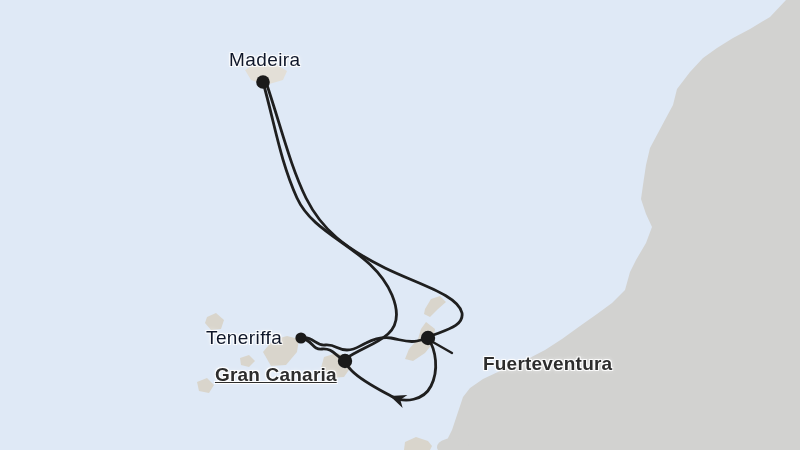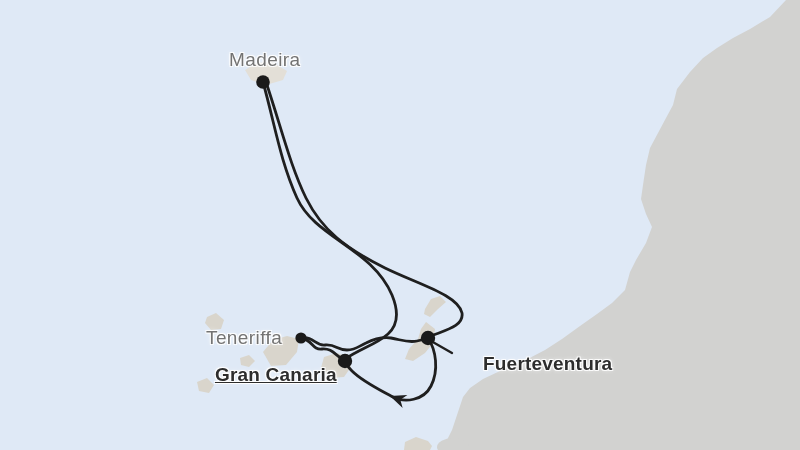--- a/index.html
+++ b/index.html
@@ -6,21 +6,21 @@
   .stage{
     position:relative;
     width:800px;height:450px;
     overflow:hidden;
     background:#dfe9f6;
     font-family:"Liberation Sans","DejaVu Sans",sans-serif;
   }
   .stage svg{position:absolute;left:0;top:0;}
   .port-label{
     position:absolute;
-    color:#737373;
+    color:#0f172a;
     font-size:19px;
     line-height:1.15;
     white-space:nowrap;
     letter-spacing:0.4px;
     text-shadow:
       -1px -1px 0 rgba(255,255,255,.85),
        1px -1px 0 rgba(255,255,255,.85),
       -1px  1px 0 rgba(255,255,255,.85),
        1px  1px 0 rgba(255,255,255,.85),
        0 0 5px rgba(255,255,255,.9);

